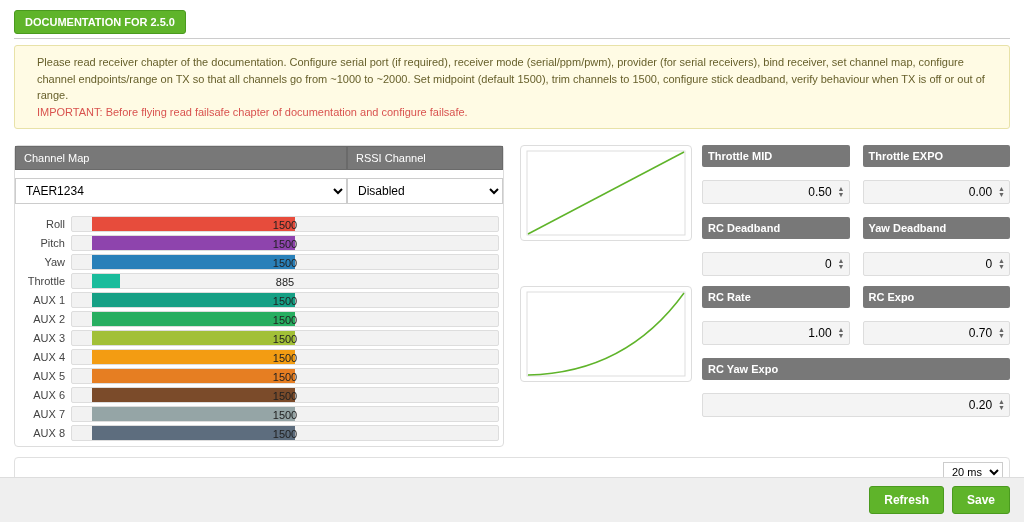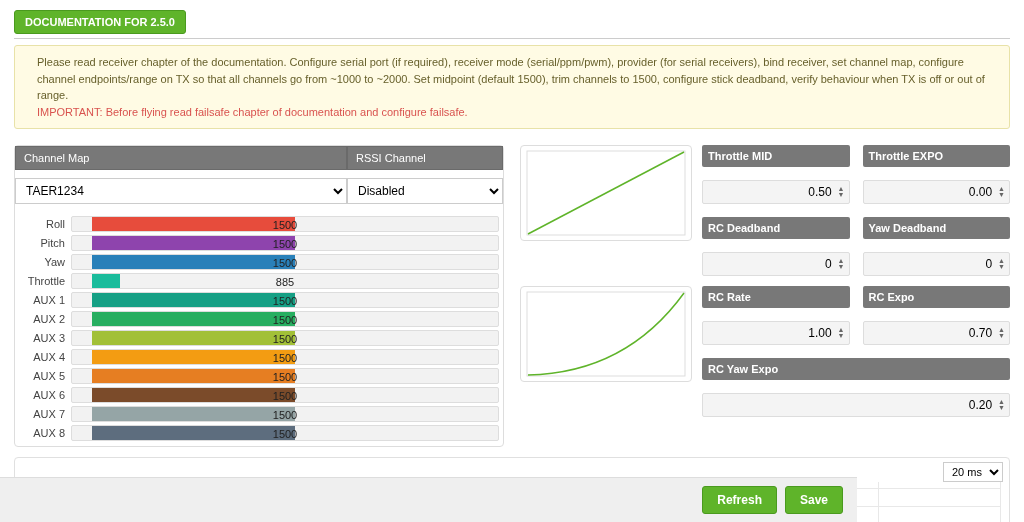--- a/index.html
+++ b/index.html
@@ -36,21 +36,21 @@
   .tune-val.span2 { grid-column: 1 / 3; }
   .tune-val.span2 input { text-align: right; }
   .history-panel { margin-top: 10px; border: 1px solid #e0e0e0; border-radius: 4px; padding: 4px 8px 8px 8px; position: relative; }
   .hist-sel { position: absolute; right: 6px; top: 4px; font-size: 11px; padding: 2px 4px; border: 1px solid #ccc; background: #fff; cursor: pointer; }
   .hist-grid { margin-top: 20px; height: 44px; border-left: 1px solid #bbb; display: flex; position: relative; }
   .hist-grid div { flex: 1; border-right: 1px solid #e8e8e8; }
   .yl { position: absolute; left: -30px; font-size: 10px; color: #888; }
   .yl.y1 { top: 0; }
   .yl.y2 { top: 18px; }
   .hline { position:absolute; left:0; right:0; border-top:1px solid #e8e8e8; }
-  .footer { position: fixed; bottom: 0; left: 0; width: 857px; background: #efefef; border-top: 1px solid #ddd; padding: 8px 14px; display: flex; justify-content: flex-end; gap: 8px; }
+  .footer { position: fixed; bottom: 0; left: 0; width: 1024px; background: #efefef; border-top: 1px solid #ddd; padding: 8px 14px; display: flex; justify-content: flex-end; gap: 8px; }
   .footer button { background: #5fb42a; color: #fff; font-weight: bold; font-size: 12px; padding: 6px 14px; border: 1px solid #4a9a1e; border-radius: 3px; cursor: pointer; }
 </style>
 </head>
 <body>
 
 <div class="page">
   <div class="header-row">
     <div class="doc-btn">DOCUMENTATION FOR 2.5.0</div>
   </div>
 

